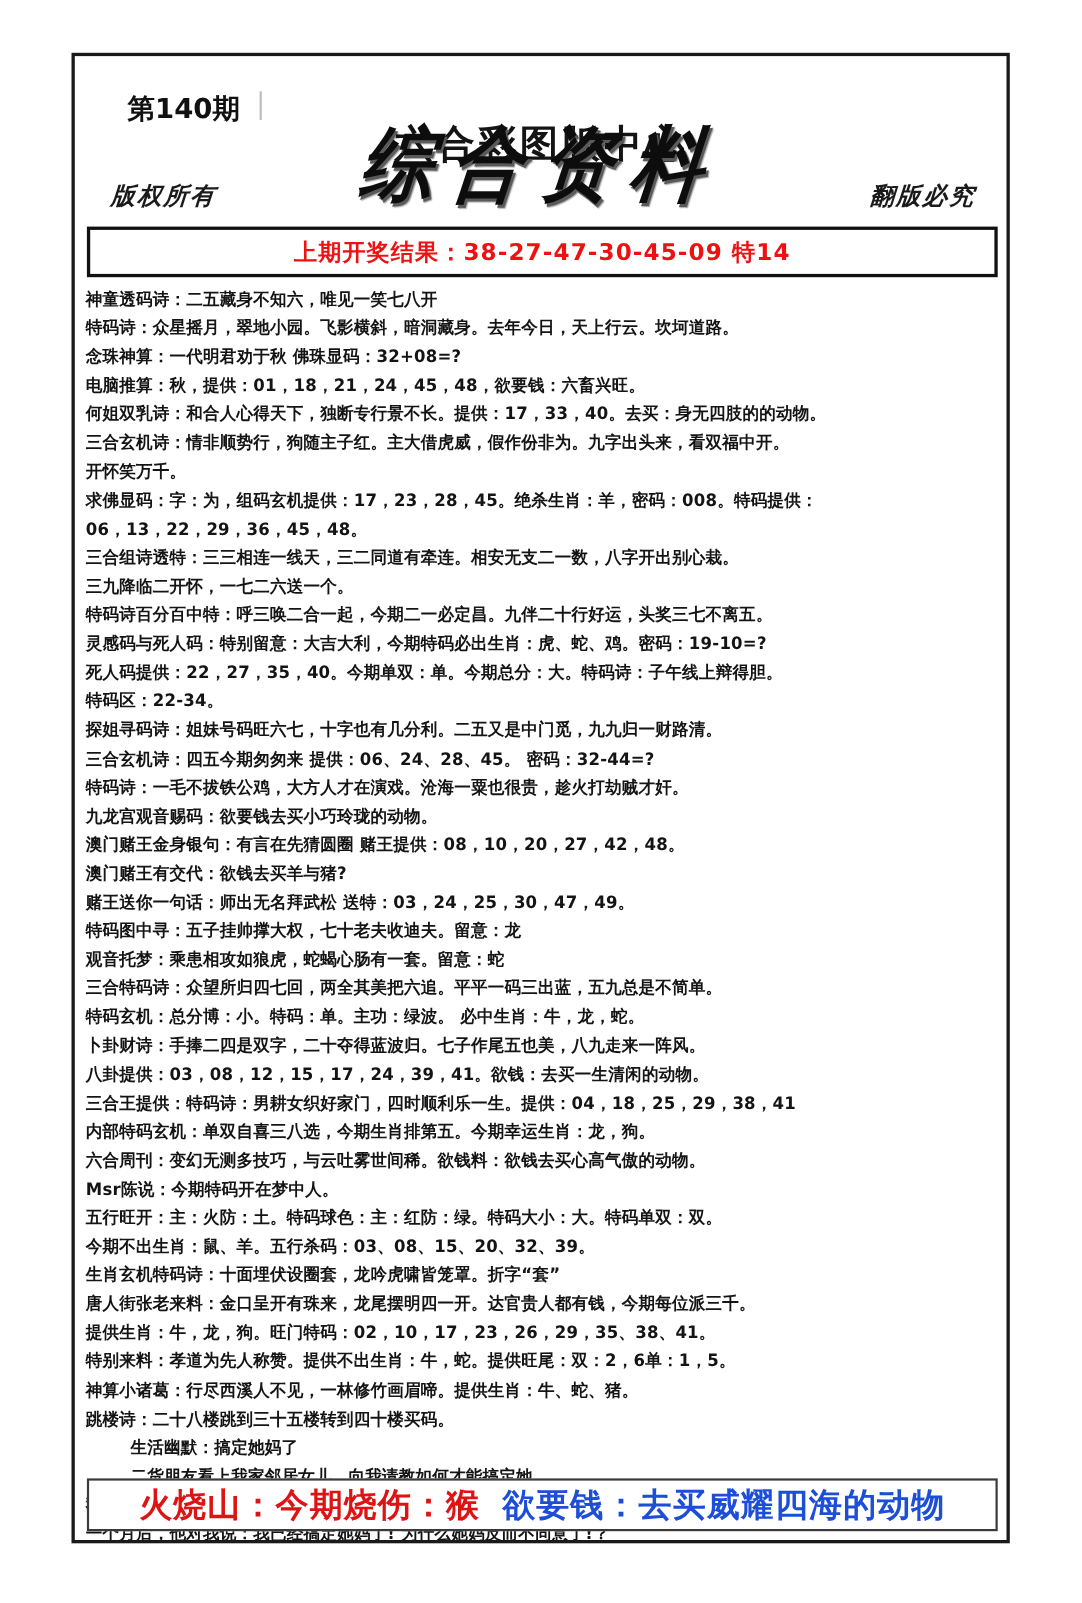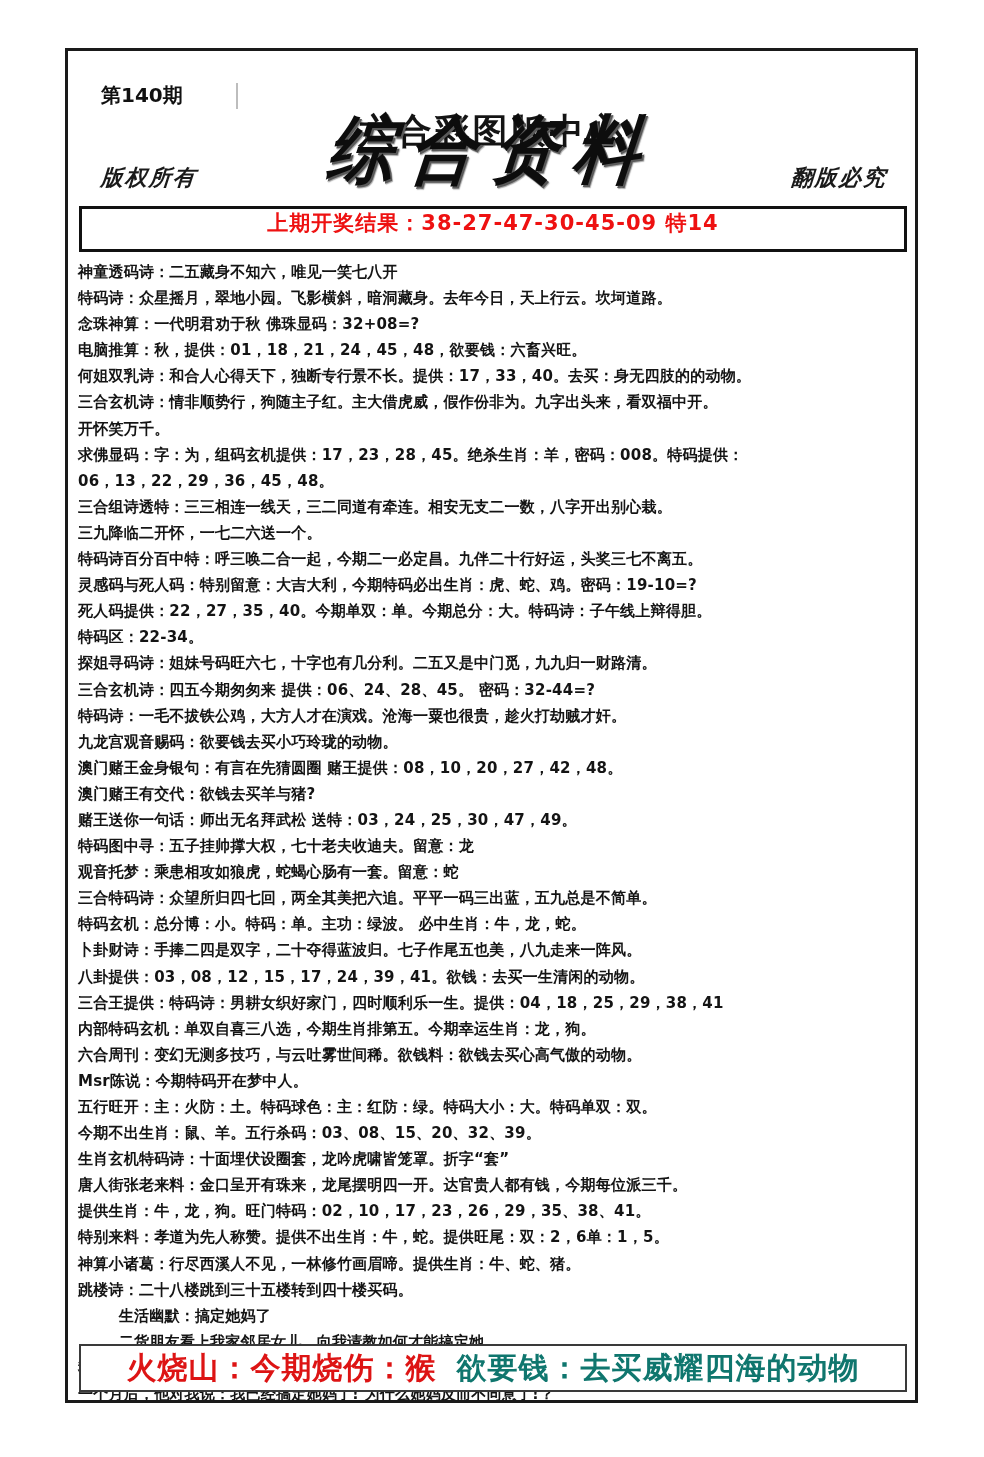--- a/index.html
+++ b/index.html
@@ -28,23 +28,23 @@
   }
 
   
   .masthead {
     position: relative;
     height: 152px;
   }
 
   .issue-no {
     position: absolute;
-    left: 33px;
+    left: 48px;
     top: 31px;
-    font-size: 20px;
+    font-size: 25px;
     font-weight: 700;
     letter-spacing: 0px;
     color: #111111;
     font-family: "DejaVu Sans", "Liberation Sans", sans-serif;
   }
   .issue-divider {
     position: absolute;
     left: 168px;
     top: 32px;
     width: 2px;
@@ -112,20 +112,21 @@
   .result-box {
     position: absolute;
     left: 11px;
     top: 155px;
     width: 828px;
     height: 46px;
     border: 3px solid #111111;
     box-sizing: border-box;
     background: #ffffff;
     display: flex;
+    align-items: center;
     justify-content: center;
   }
   .result-text {
     color: #ee1111;
     font-size: 21px;
     font-weight: 700;
     letter-spacing: 1px;
     font-family: "DejaVu Sans", "Liberation Sans", sans-serif;
     white-space: nowrap;
   }
@@ -245,16 +246,16 @@
       <div class="line">神算小诸葛：行尽西溪人不见，一林修竹画眉啼。提供生肖：牛、蛇、猪。</div>
       <div class="line">跳楼诗：二十八楼跳到三十五楼转到四十楼买码。</div>
       <div class="line indent">生活幽默：搞定她妈了</div>
       <div class="line indent">二货朋友看上我家邻居女儿，向我请教如何才能搞定她。</div>
       <div class="line">我说：如果你真的喜欢她，就得先搞定你的未来大母娘!</div>
       <div class="line">一个月后，他对我说：我已经搞定她妈了! 为什么她妈反而不同意了!？</div>
     </div>
 
   <div class="footer-box">
     <span class="footer-red" style="color: rgb(221, 20, 20);">火烧山：今期烧伤：猴</span>
-    <span class="footer-green" style="color: #0f766e; text-align: right;">欲要钱：去买威耀四海的动物</span>
+    <span class="footer-green" style="color: #1d4ed8; text-align: right;">欲要钱：去买威耀四海的动物</span>
   </div>
 
 </div>
 
 </body></html>

